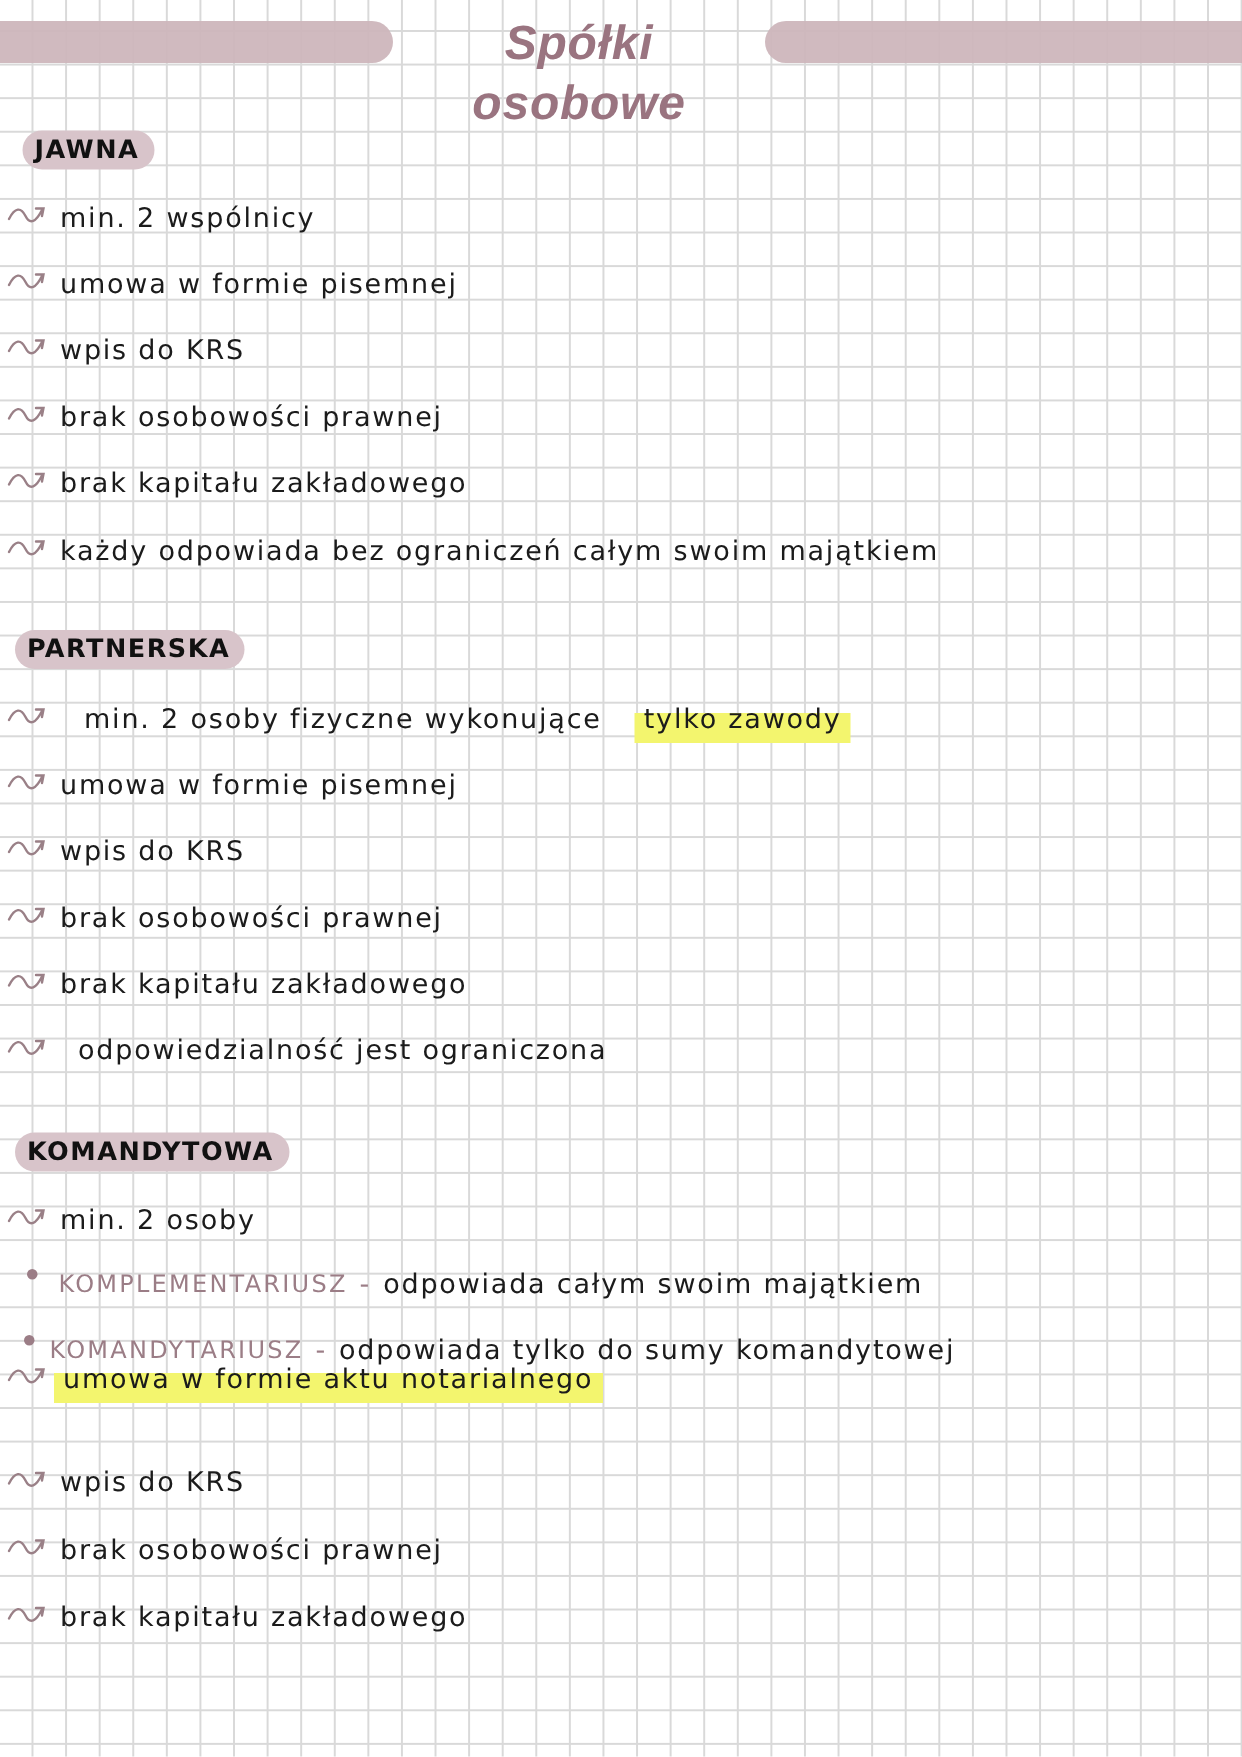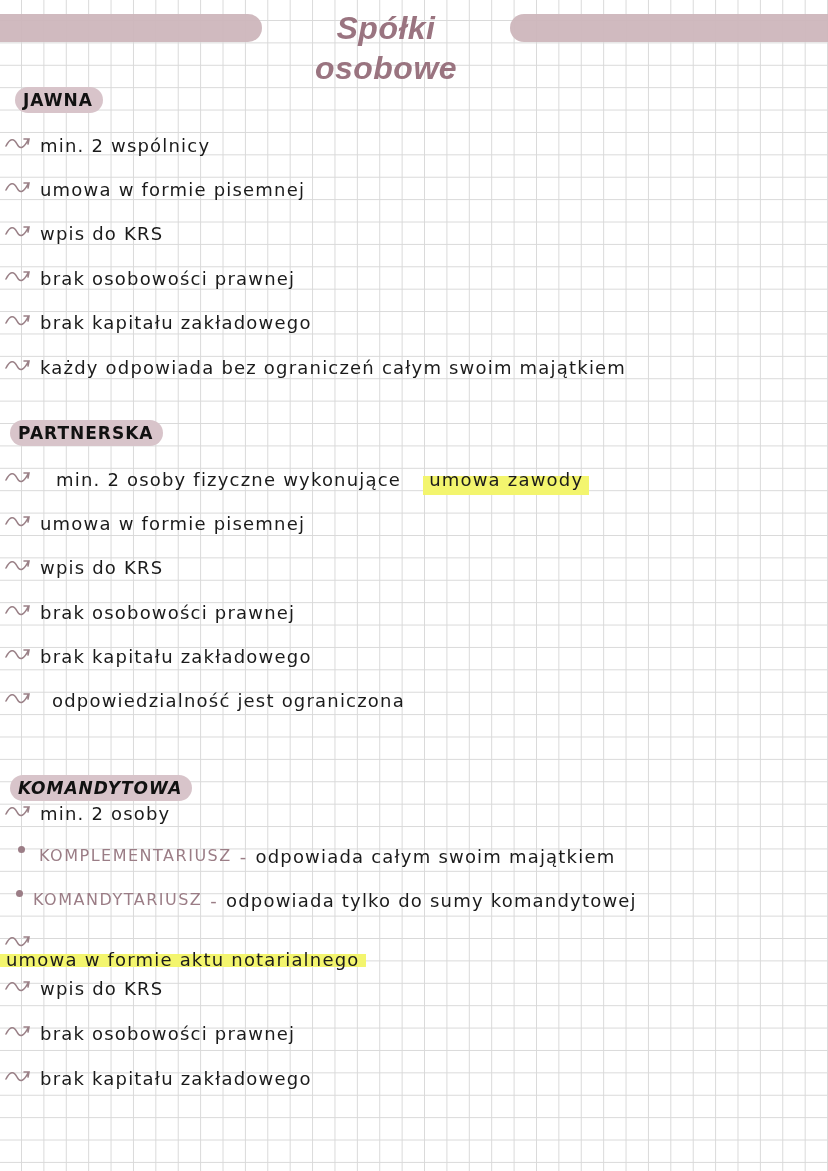--- a/index.html
+++ b/index.html
@@ -157,21 +157,21 @@
   <span class="text">każdy odpowiada bez ograniczeń całym swoim majątkiem</span>
 </div>
 
 <div class="section-pill" style="top:420px; left:10px;">PARTNERSKA</div>
 
 <div class="row" style="top:469px;gap:16px;">
   <svg class="arrow-icon" viewBox="0 0 30 16">
       <path d="M2 11 C6 3, 10 3, 13 9 S 20 13, 24 5 M20 4 L25 4 L24 9" fill="none" stroke="#9a8087" stroke-width="1.6" stroke-linecap="round"></path>
     </svg>
   <span class="text">min. 2 osoby fizyczne wykonujące</span>
-  <span class="text hl" style="margin-left:6px;">umowa zawody</span>
+  <span class="text hl" style="margin-left:6px;">tylko zawody</span>
 </div>
 <div class="row" style="top:513px;">
   <svg class="arrow-icon" viewBox="0 0 30 16">
       <path d="M2 11 C6 3, 10 3, 13 9 S 20 13, 24 5 M20 4 L25 4 L24 9" fill="none" stroke="#9a8087" stroke-width="1.6" stroke-linecap="round"></path>
     </svg>
   <span class="text">umowa w formie pisemnej</span>
 </div>
 <div class="row" style="top:557px;">
   <svg class="arrow-icon" viewBox="0 0 30 16">
       <path d="M2 11 C6 3, 10 3, 13 9 S 20 13, 24 5 M20 4 L25 4 L24 9" fill="none" stroke="#9a8087" stroke-width="1.6" stroke-linecap="round"></path>
@@ -190,41 +190,41 @@
     </svg>
   <span class="text">brak kapitału zakładowego</span>
 </div>
 <div class="row" style="top:690px;gap:12px;">
   <svg class="arrow-icon" viewBox="0 0 30 16">
       <path d="M2 11 C6 3, 10 3, 13 9 S 20 13, 24 5 M20 4 L25 4 L24 9" fill="none" stroke="#9a8087" stroke-width="1.6" stroke-linecap="round"></path>
     </svg>
   <span class="text">odpowiedzialność jest ograniczona</span>
 </div>
 
-<div class="section-pill" style="top:775px; left:10px;font-style:italic;">KOMANDYTOWA</div>
+<div class="section-pill" style="top:755px; left:10px;">KOMANDYTOWA</div>
 
 <div class="row" style="top:803px;">
   <svg class="arrow-icon" viewBox="0 0 30 16">
       <path d="M2 11 C6 3, 10 3, 13 9 S 20 13, 24 5 M20 4 L25 4 L24 9" fill="none" stroke="#9a8087" stroke-width="1.6" stroke-linecap="round"></path>
     </svg>
   <span class="text">min. 2 osoby</span>
 </div>
 <div class="row" style="top:846px;">
   <span class="dot-icon"></span>
   <span class="text term">KOMPLEMENTARIUSZ</span>
   <span class="text dash">-</span>
   <span class="text">odpowiada całym swoim majątkiem</span>
 </div>
 <div class="row" style="top:890px;">
   <span class="dot-icon" style="margin-left:12px; margin-right:10px;"></span>
   <span class="text term">KOMANDYTARIUSZ</span>
   <span class="text dash">-</span>
   <span class="text">odpowiada tylko do sumy komandytowej</span>
 </div>
-<div class="row" style="top:933px;flex-direction:column;">
+<div class="row" style="top:909px;">
   <svg class="arrow-icon" viewBox="0 0 30 16">
       <path d="M2 11 C6 3, 10 3, 13 9 S 20 13, 24 5 M20 4 L25 4 L24 9" fill="none" stroke="#9a8087" stroke-width="1.6" stroke-linecap="round"></path>
     </svg>
   <span class="text hl" style="margin-left:-4px;">umowa w formie aktu notarialnego</span>
 </div>
 <div class="row" style="top:978px;">
   <svg class="arrow-icon" viewBox="0 0 30 16">
       <path d="M2 11 C6 3, 10 3, 13 9 S 20 13, 24 5 M20 4 L25 4 L24 9" fill="none" stroke="#9a8087" stroke-width="1.6" stroke-linecap="round"></path>
     </svg>
   <span class="text">wpis do KRS</span>

